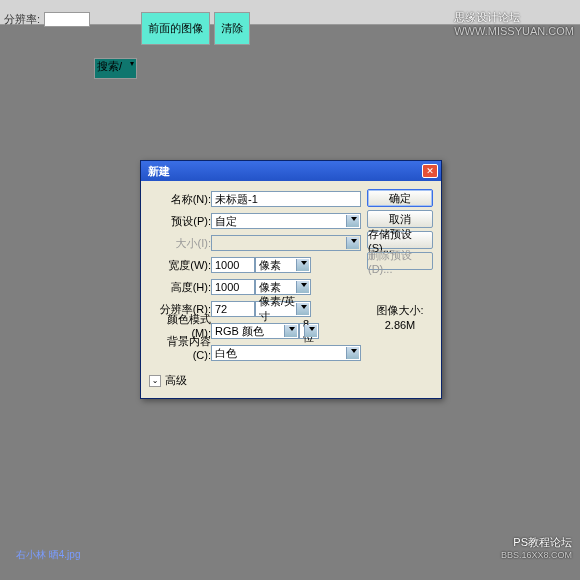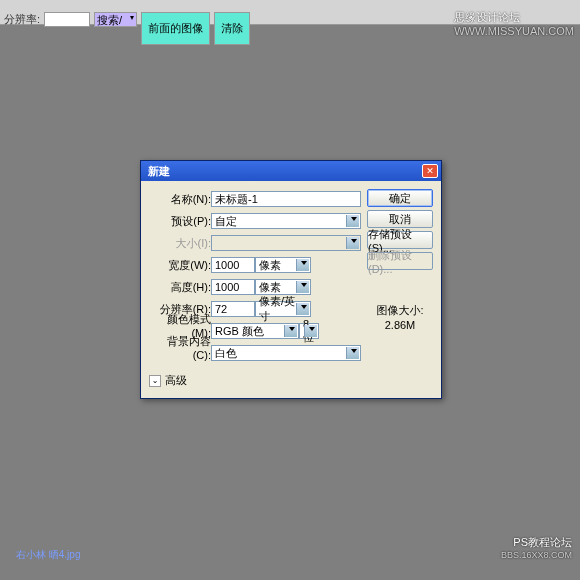--- a/index.html
+++ b/index.html
@@ -1,21 +1,21 @@
 <!DOCTYPE html>
 <html><head>
 <meta charset="utf-8">
 <style>
 * { box-sizing: border-box; margin: 0; padding: 0; font-family: "Microsoft YaHei", SimSun, Arial, sans-serif; font-size: 11px; }
 body { width: 580px; height: 580px; background: #7f7f7f; position: relative; overflow: hidden; }
 
 .top-toolbar { height: 20px; background: #d4d4d4; display: flex; align-items: flex-start; padding: 12px 4px; gap: 4px; border-bottom: 1px solid #999; }
 .toolbar-label { color: #333; }
 .toolbar-input { width: 46px; height: 15px; border: 1px solid #999; background: #fff; padding: 0 2px; }
-.toolbar-select { height: 15px; border: 1px solid #999; background: #c4b5fd; padding: 0 14px 0 2px; position: relative; }
+.toolbar-select { height: 21px; border: 1px solid #999; background: #0f766e; padding: 0 14px 0 2px; position: relative; margin-top: 46px; }
 .toolbar-select::after { content: "▾"; position: absolute; right: 2px; font-size: 8px; }
 .toolbar-btn { height: 33px; padding: 0 6px; border: 1px solid #999; background: #5eead4; cursor: pointer; }
 
 .watermark-top { position: absolute; top: 10px; right: 6px; color: #fff; font-size: 12px; text-shadow: 0 0 2px #000; }
 .watermark-top .sub { font-size: 11px; color: #ccc; display: block; }
 .watermark-bottom-right { position: absolute; bottom: 20px; right: 8px; color: #fff; font-size: 12px; text-shadow: 0 0 2px #000; text-align: right; }
 .watermark-bottom-right .sub { font-size: 9px; color: #ccc; display: block; }
 .watermark-bottom-left { position: absolute; bottom: 18px; left: 16px; color: #7a9cff; font-size: 10px; }
 
 .dialog { position: absolute; left: 140px; top: 160px; width: 302px; background: #ece9d8; border: 1px solid #0a246a; box-shadow: 2px 2px 6px rgba(0,0,0,0.4); }

